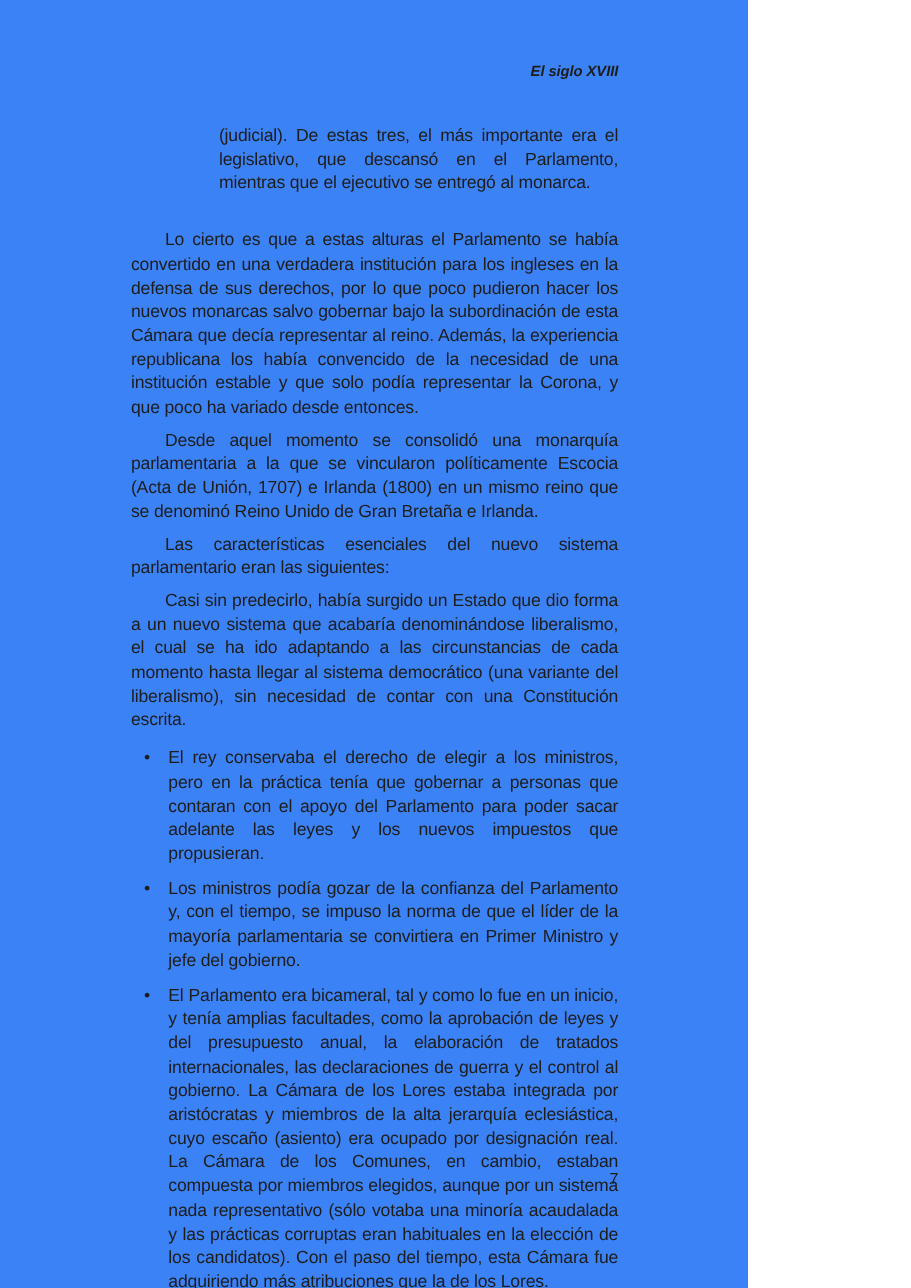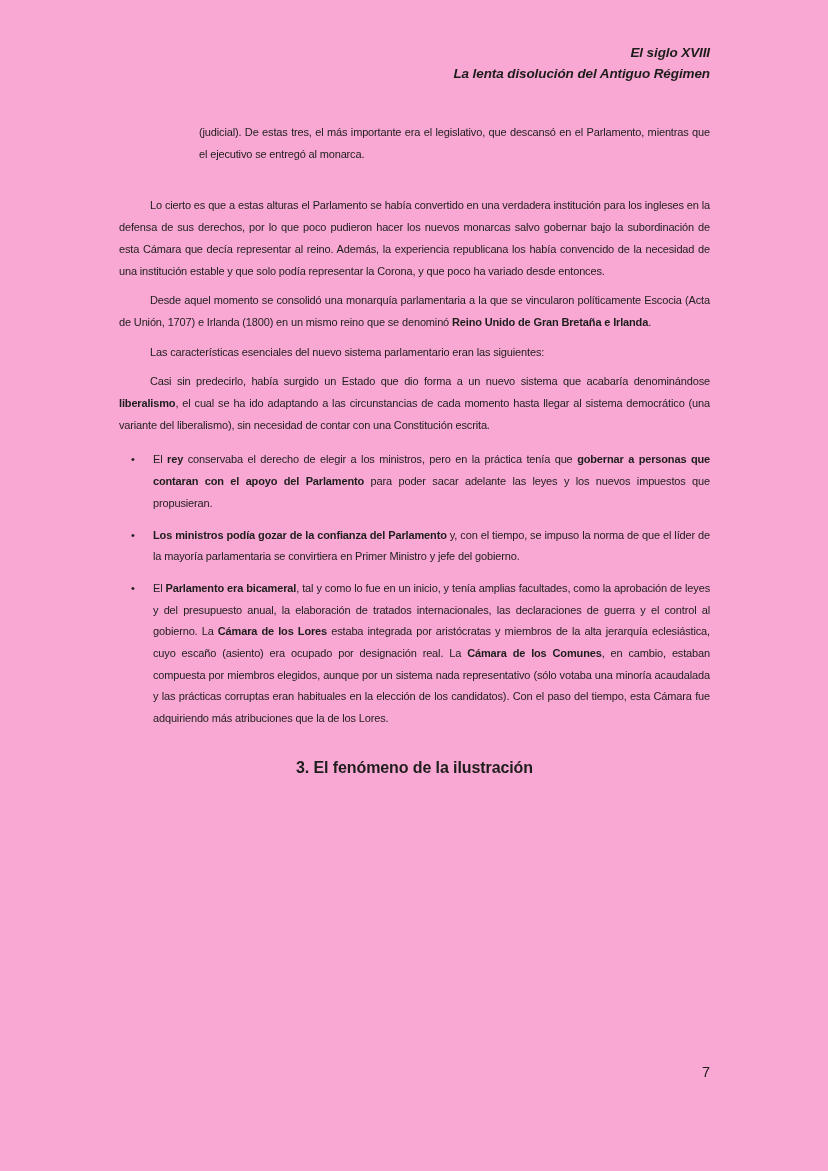--- a/index.html
+++ b/index.html
@@ -2,48 +2,48 @@
 <html lang="es"><head>
 <meta charset="utf-8">
 <style>
   html, body {
     margin: 0;
     padding: 0;
     background: #ffffff;
   }
   .page {
     position: relative;
-    width: 828px;
+    width: 680px;
     height: 1171px;
     margin: 0;
-    background: #f9a8d4;
+    background: #3b82f6;
     box-sizing: border-box;
-    padding: 42px 118px 0 119px;
+    padding: 54px 118px 0 119px;
     font-family: "Liberation Sans", "DejaVu Sans", sans-serif;
     color: #1d1d1b;
     overflow: hidden;
   }
   
   .doc-header {
     text-align: right;
     font-style: italic;
     font-weight: 600;
     font-size: 13.5px;
     line-height: 21px;
     letter-spacing: -0.1px;
   }
   
   .body-text {
-    font-size: 11px;
+    font-size: 16px;
     line-height: 21.7px;
     text-align: justify;
     letter-spacing: -0.15px;
   }
   p { margin: 0; }
-  b, .b { font-weight: bold; }
+  b, .b { font-weight: normal; }
   .cont-para {
     margin: 38px 0 0 80px;
   }
   .para { margin-top: 8px; }
   .first-para { margin-top: 30px; }
   .indent { text-indent: 31px; }
   ul.bullets {
     list-style: none;
     margin: 13px 0 0 0;
     padding: 0;
@@ -78,21 +78,20 @@
     letter-spacing: -0.1px;
   }
 </style>
 </head>
 <body>
 
 <div class="page">
 
   <header class="doc-header">
     <div>El siglo XVIII</div>
-    <div>La lenta disolución del Antiguo Régimen</div>
   </header>
 
   <p class="body-text cont-para">(judicial). De estas tres, el más importante era el legislativo, que descansó en el Parlamento, mientras que el ejecutivo se entregó al monarca.</p>
 
   <p class="body-text para first-para indent">Lo cierto es que a estas alturas el Parlamento se había convertido en una verdadera institución para los ingleses en la defensa de sus derechos, por lo que poco pudieron hacer los nuevos monarcas salvo gobernar bajo la subordinación de esta Cámara que decía representar al reino. Además, la experiencia republicana los había convencido de la necesidad de una institución estable y que solo podía representar la Corona, y que poco ha variado desde entonces.</p>
 
   <p class="body-text para indent">Desde aquel momento se consolidó una monarquía parlamentaria a la que se vincularon políticamente Escocia (Acta de Unión, 1707) e Irlanda (1800) en un mismo reino que se denominó <b>Reino Unido de Gran Bretaña e Irlanda</b>.</p>
 
   <p class="body-text para indent">Las características esenciales del nuevo sistema parlamentario eran las siguientes:</p>
 

